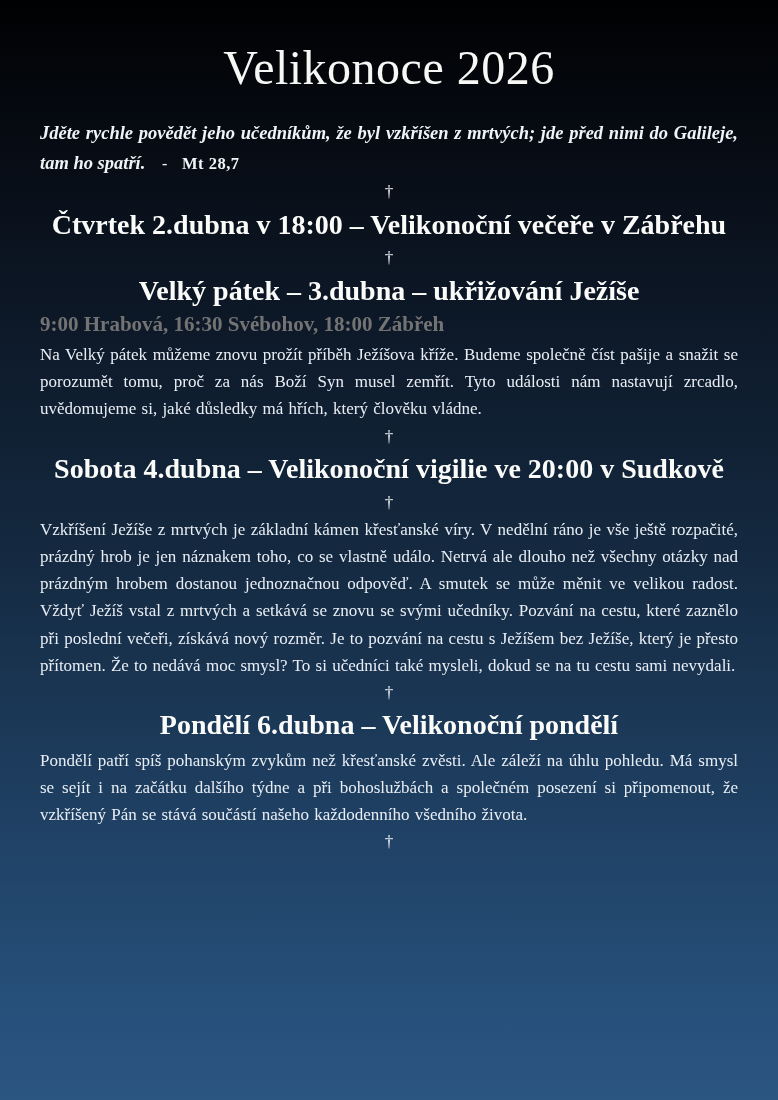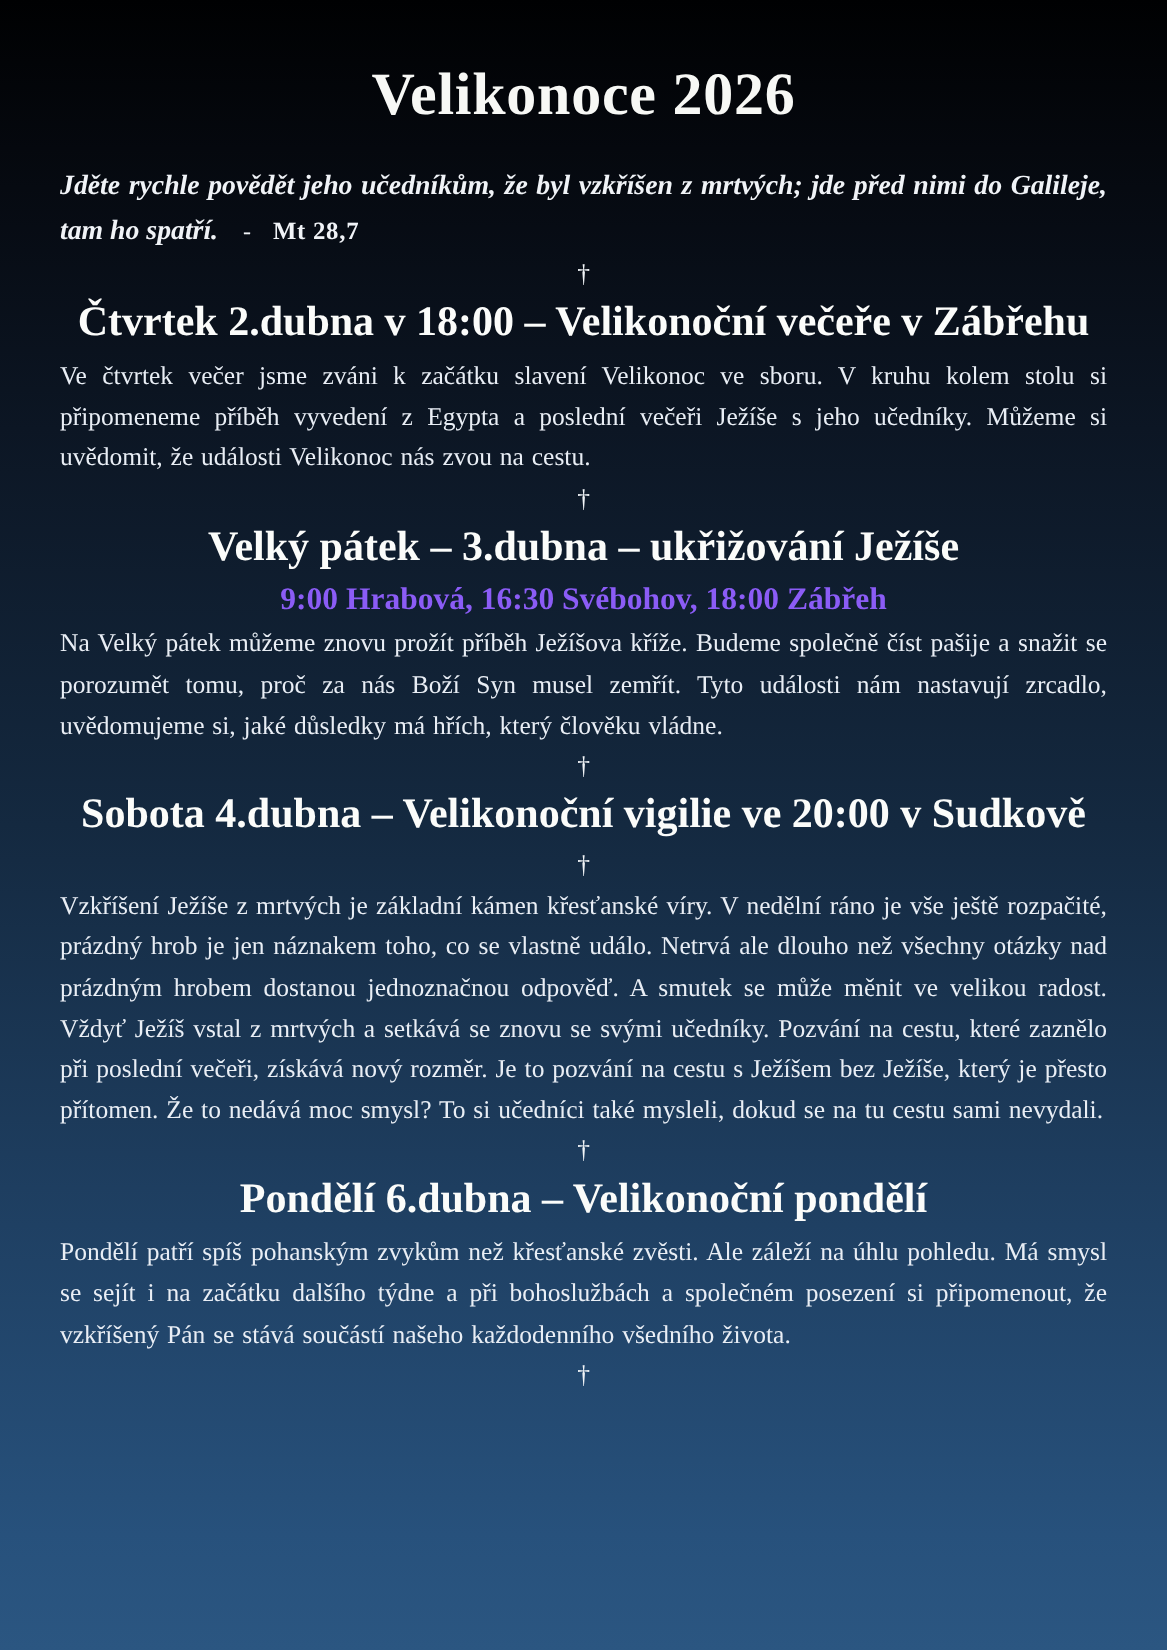--- a/index.html
+++ b/index.html
@@ -16,22 +16,22 @@
       #1e3e60 72%,
       #27517c 93%,
       #2b5681 100%);
     font-family: "Liberation Serif", "DejaVu Serif", serif;
     color: #e9eef5;
     padding: 34px 40px 0 40px;
   }
   .page-title {
     margin: 6px 0 24px 0;
     text-align: center;
-    font-size: 40px;
-    font-weight: bold;
+    font-size: 48px;
+    font-weight: normal;
     color: #f7f8f5;
     letter-spacing: 0.5px;
     line-height: 1.15;
   }
   .quote {
     margin: 0 0 2px 0;
     font-size: 18.5px;
     font-weight: bold;
     font-style: italic;
     text-align: justify;
@@ -60,24 +60,24 @@
   .event-heading {
     margin: 2px 0 0 0;
     text-align: center;
     font-size: 28px;
     font-weight: bold;
     color: #fbfcfa;
     line-height: 1.38;
   }
   .event-schedule {
     margin: 0;
-    text-align: center;
+    text-align: left;
     font-size: 21px;
     font-weight: bold;
-    color: #8b5cf6;
+    color: #737373;
     line-height: 1.38;
   }
   .event-body {
     margin: 2px 0 3px 0;
     text-align: justify;
     font-size: 17px;
     line-height: 1.6;
     color: #e9eef5;
     word-spacing: 1px;
   }
@@ -90,21 +90,20 @@
 <p class="quote">
   <span>Jděte rychle povědět jeho učedníkům, že byl vzkříšen z mrtvých; jde před nimi do Galileje, tam ho spatří.</span>
   <span class="quote-dash">-</span>
   <span class="quote-ref">Mt 28,7</span>
 </p>
 
 <div class="cross">†</div>
 
 <section>
   <h2 class="event-heading">Čtvrtek 2.dubna v 18:00 – Velikonoční večeře v Zábřehu</h2>
-  <p class="event-body">Ve čtvrtek večer jsme zváni k začátku slavení Velikonoc ve sboru. V kruhu kolem stolu si připomeneme příběh vyvedení z Egypta a poslední večeři Ježíše s jeho učedníky. Můžeme si uvědomit, že události Velikonoc nás zvou na cestu.</p>
   <div class="cross">†</div>
 </section>
 
 <section>
   <h2 class="event-heading">Velký pátek – 3.dubna – ukřižování Ježíše</h2>
   <h3 class="event-schedule">9:00 Hrabová, 16:30 Svébohov, 18:00 Zábřeh</h3>
   <p class="event-body">Na Velký pátek můžeme znovu prožít příběh Ježíšova kříže. Budeme společně číst pašije a snažit se porozumět tomu, proč za nás Boží Syn musel zemřít. Tyto události nám nastavují zrcadlo, uvědomujeme si, jaké důsledky má hřích, který člověku vládne.</p>
   <div class="cross">†</div>
 </section>
 

